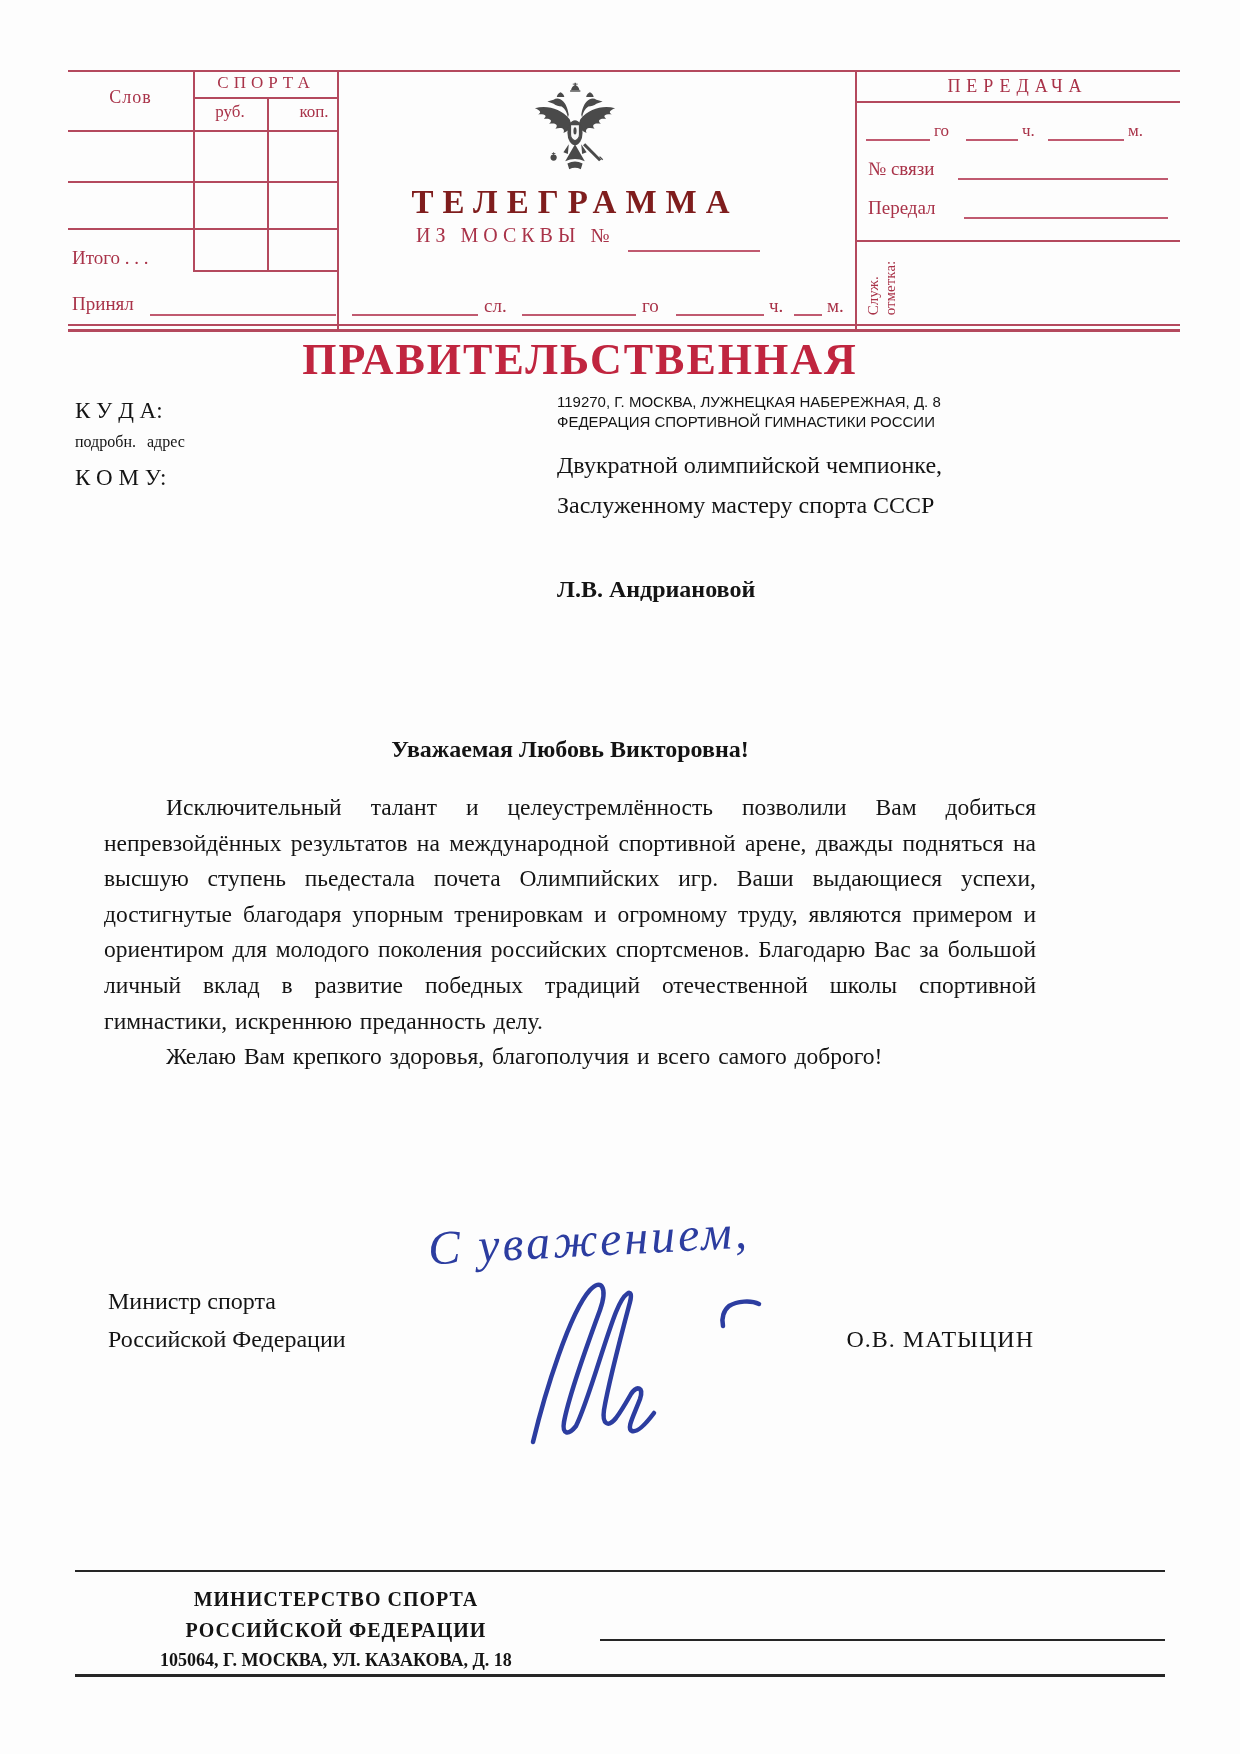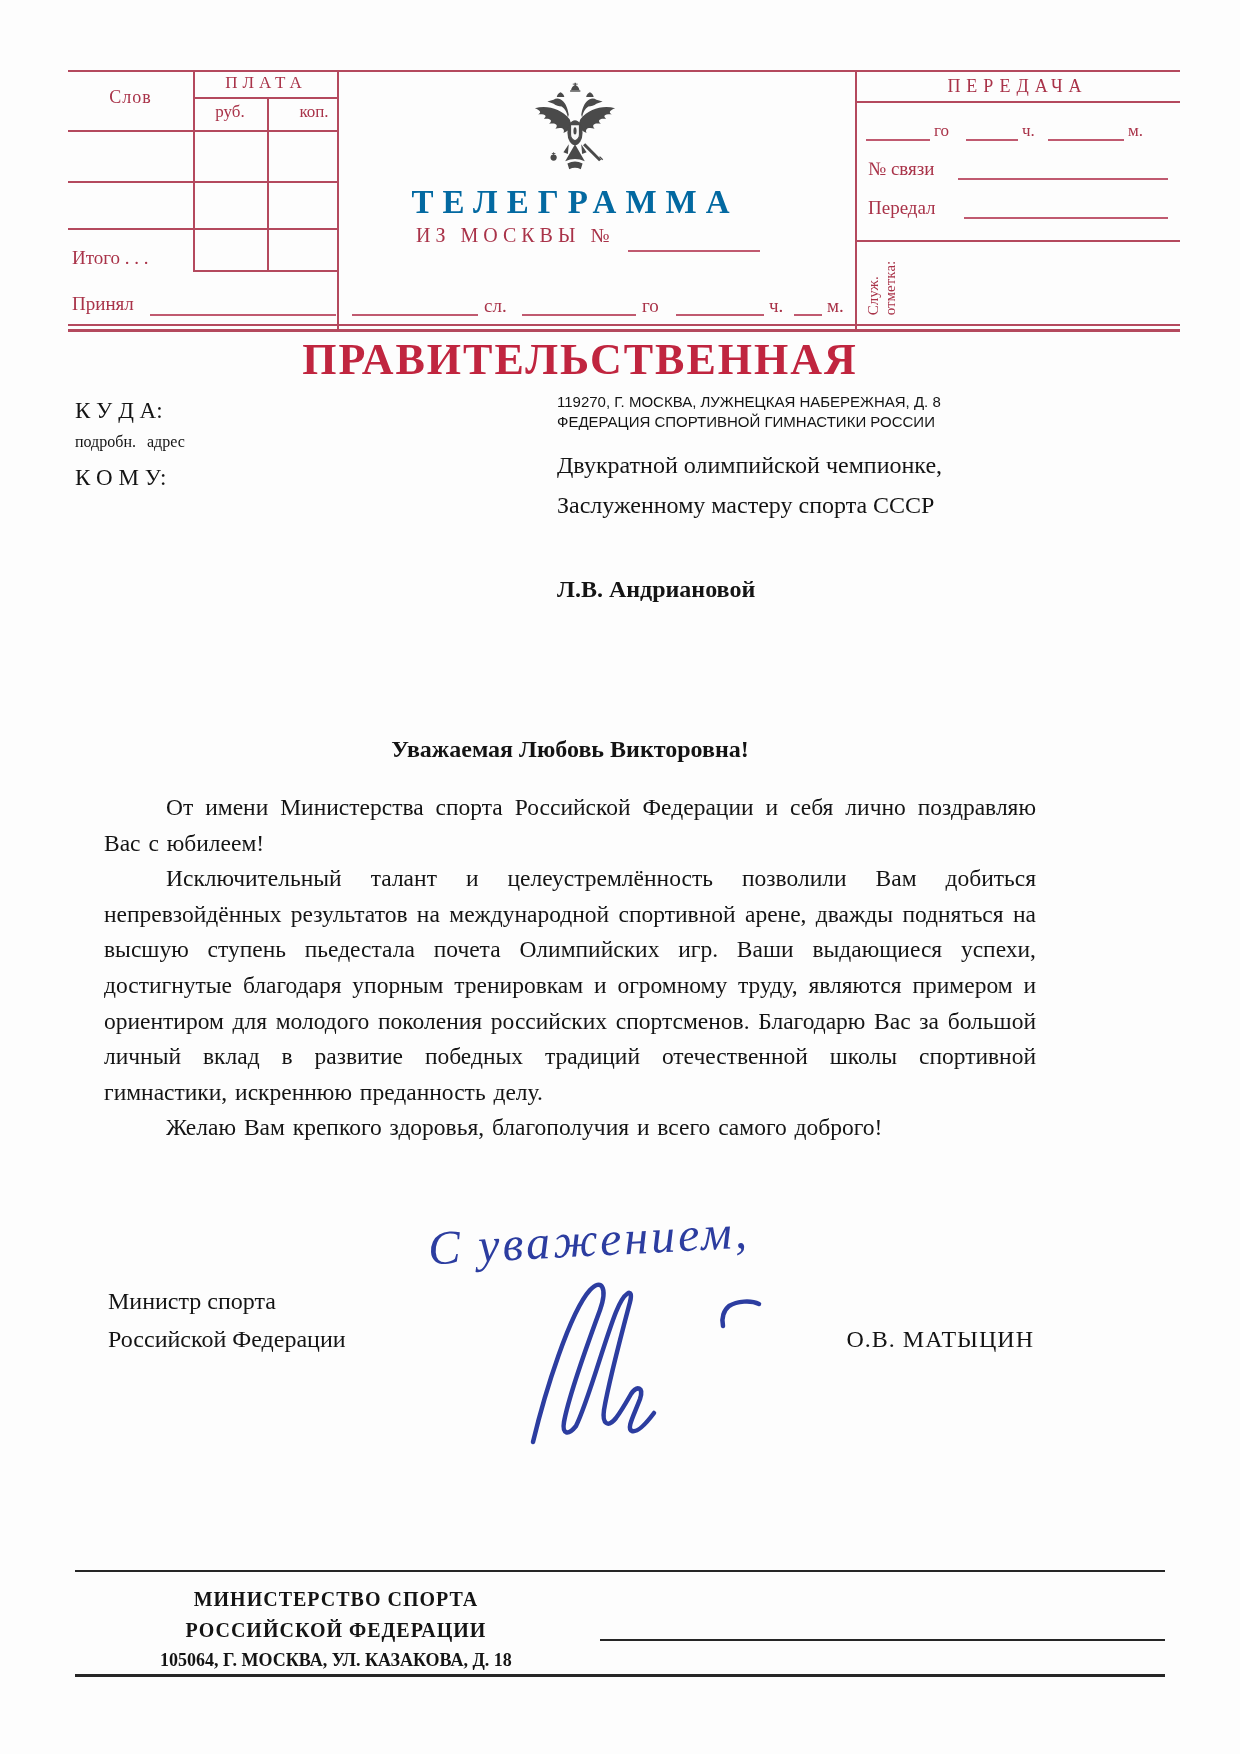--- a/index.html
+++ b/index.html
@@ -37,21 +37,21 @@
   <div class="rl" style="left:68px;top:228px;width:271px;height:2px;"></div>
   <div class="rl" style="left:193px;top:270px;width:146px;height:2px;"></div>
   <div class="rl-light" style="left:150px;top:314px;width:186px;height:2px;"></div>
   <div class="rl" style="left:68px;top:324px;width:1112px;height:2px;"></div>
   <div class="rl" style="left:68px;top:329px;width:1112px;height:3px;"></div>
   <div class="rl" style="left:855px;top:70px;width:2px;height:261px;"></div>
   <div class="rl" style="left:855px;top:101px;width:325px;height:2px;"></div>
   <div class="rl" style="left:855px;top:240px;width:325px;height:2px;"></div>
 
   <div class="rt center" style="left:68px;top:87px;width:125px;font-size:18px;letter-spacing:1px;">Слов</div>
-  <div class="rt center" style="left:193px;top:73px;width:146px;font-size:17px;letter-spacing:5px;">ПЛАТА</div>
+  <div class="rt center" style="left:193px;top:73px;width:146px;font-size:17px;letter-spacing:5px;">СПОРТА</div>
   <div class="rt center" style="left:193px;top:102px;width:74px;font-size:17px;">руб.</div>
   <div class="rt center" style="left:267px;top:102px;width:94px;font-size:17px;">коп.</div>
   <div class="rt" style="left:72px;top:247px;font-size:19px;">Итого . . .</div>
   <div class="rt" style="left:72px;top:293px;font-size:19px;">Принял</div>
 
   <svg class="abs" style="left:526px;top:82px;" width="98" height="104" viewBox="0 0 220 230">
     <g fill="#4a4a4a">
 
       <rect x="109" y="0" width="3" height="7"></rect>
         <rect x="105" y="2" width="11" height="2"></rect>
@@ -82,21 +82,21 @@
         <rect x="58" y="158" width="8" height="2"></rect>
 
       <path d="M110 138 L88 176 Q110 166 132 176 Z"></path>
       <path d="M93 181 Q110 173 127 181 L123 194 Q110 188 97 194 Z"></path>
     </g>
 
     <path d="M100 94 h20 v22 q0 10 -10 14 q-10 -4 -10 -14 Z" fill="#f7f7f7" stroke="#4a4a4a" stroke-width="2.5"></path>
     <ellipse cx="110" cy="108" rx="3.5" ry="8" fill="#4a4a4a"></ellipse>
   </svg>
 
-  <div class="rt center title-red" style="left:400px;top:184px;width:350px;font-size:33px;letter-spacing:9px;color:#0369a1;">ТЕЛЕГРАММА</div>
+  <div class="rt center title-red" style="left:400px;top:184px;width:350px;font-size:33px;letter-spacing:9px;color:#7f1d1d;">ТЕЛЕГРАММА</div>
   <div class="rt" style="left:416px;top:224px;font-size:20px;letter-spacing:5px;">ИЗ МОСКВЫ №</div>
   <div class="rl-light" style="left:628px;top:250px;width:132px;height:2px;"></div>
 
   <div class="rl-light" style="left:352px;top:314px;width:126px;height:2px;"></div>
   <div class="rt" style="left:484px;top:295px;font-size:19px;">сл.</div>
   <div class="rl-light" style="left:522px;top:314px;width:114px;height:2px;"></div>
   <div class="rt" style="left:642px;top:295px;font-size:19px;">го</div>
   <div class="rl-light" style="left:676px;top:314px;width:88px;height:2px;"></div>
   <div class="rt" style="left:769px;top:295px;font-size:19px;">ч.</div>
   <div class="rl-light" style="left:794px;top:314px;width:28px;height:2px;"></div>
@@ -130,21 +130,20 @@
   <div class="abs sans" style="left:557px;top:393px;font-size:15px;">119270, Г. МОСКВА, ЛУЖНЕЦКАЯ НАБЕРЕЖНАЯ, Д. 8</div>
   <div class="abs sans" style="left:557px;top:413px;font-size:15px;">ФЕДЕРАЦИЯ СПОРТИВНОЙ ГИМНАСТИКИ РОССИИ</div>
 
   <div class="abs" style="left:557px;top:452px;font-size:24px;">Двукратной олимпийской чемпионке,</div>
   <div class="abs" style="left:557px;top:492px;font-size:24px;">Заслуженному мастеру спорта СССР</div>
   <div class="abs" style="left:557px;top:532px;font-size:24px;font-weight:bold;margin-top:44px;">Л.В. Андриановой</div>
 
   <div class="abs center" style="left:220px;top:736px;width:700px;font-size:24px;font-weight:bold;">Уважаемая Любовь Викторовна!</div>
 
   <div class="body-text">
-    <p>От имени Министерства спорта Российской Федерации и себя лично поздравляю Вас с юбилеем!</p>
     <p>Исключительный талант и целеустремлённость позволили Вам добиться непревзойдённых результатов на международной спортивной арене, дважды подняться на высшую ступень пьедестала почета Олимпийских игр. Ваши выдающиеся успехи, достигнутые благодаря упорным тренировкам и огромному труду, являются примером и ориентиром для молодого поколения российских спортсменов. Благодарю Вас за большой личный вклад в развитие победных традиций отечественной школы спортивной гимнастики, искреннюю преданность делу.</p>
     <p>Желаю Вам крепкого здоровья, благополучия и всего самого доброго!</p>
   </div>
 
   <div class="hand" style="left:428px;top:1212px;font-size:48px;letter-spacing:3px;transform:rotate(-3deg);">С уважением,</div>
 
   <svg class="abs" style="left:515px;top:1280px;" width="250" height="168" viewBox="0 0 250 168">
     <g fill="none" stroke="#2c3da0" stroke-width="4.5" stroke-linecap="round">
       <path d="M18 162 C30 112 55 32 75 10 C86 -2 93 7 85 30 C71 68 53 120 49 142 C47 154 53 156 61 146 C73 122 89 62 101 32 C109 12 119 6 115 22 C107 52 93 106 89 130 C87 144 93 148 101 138 C107 130 112 121 116 114 C122 105 129 107 125 119 C119 135 111 149 117 151 C123 153 133 141 139 133"></path>
       <path d="M208 46 C206 38 209 30 214 26 C222 21 236 20 244 24"></path>

